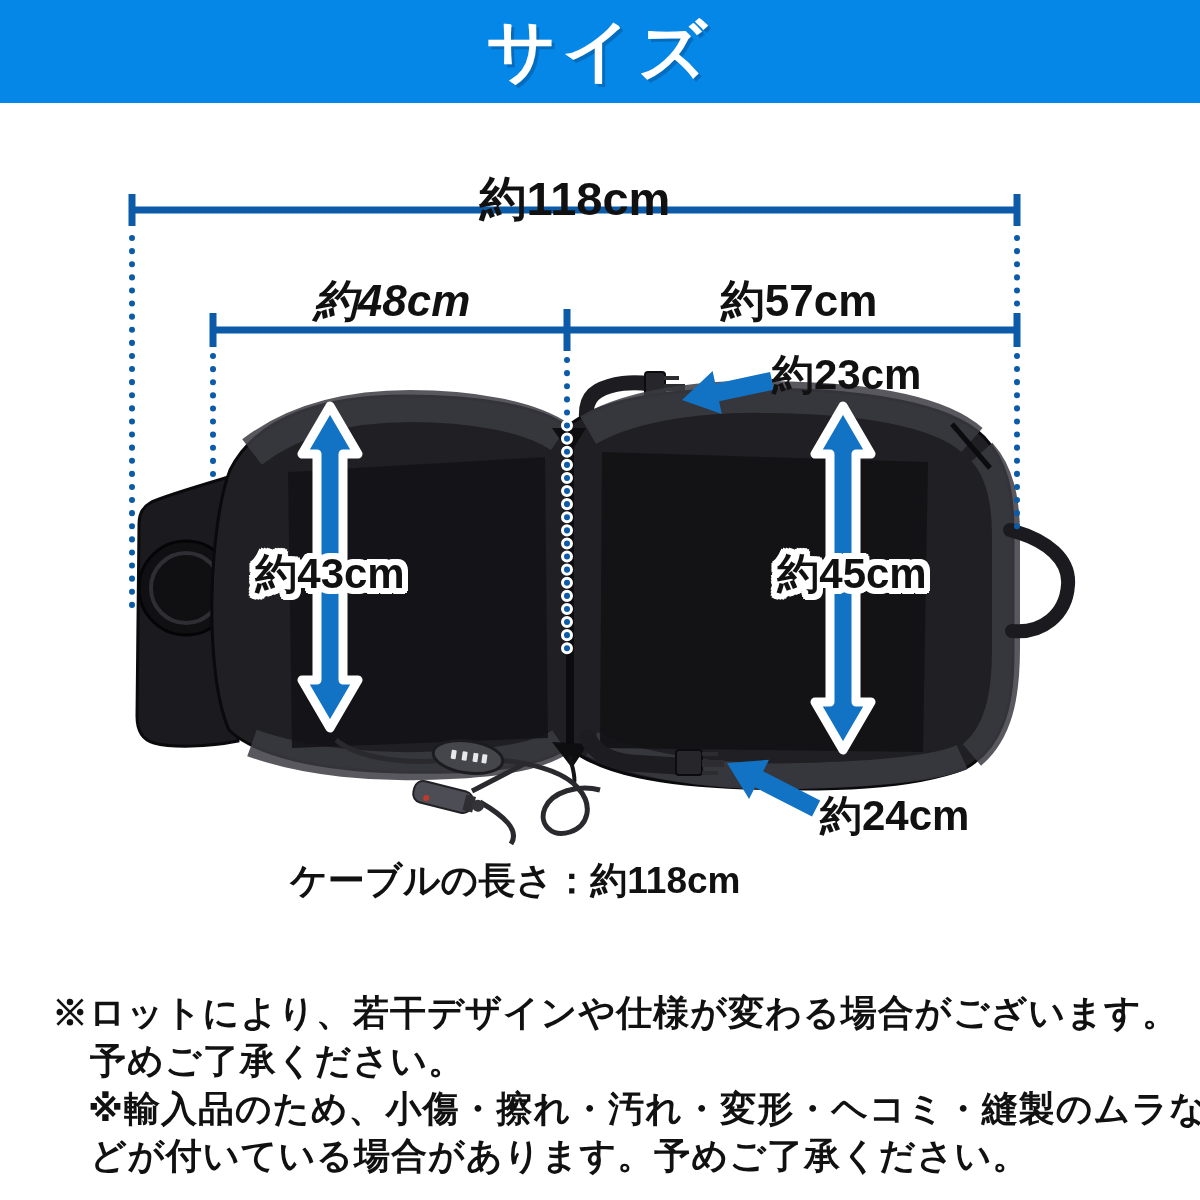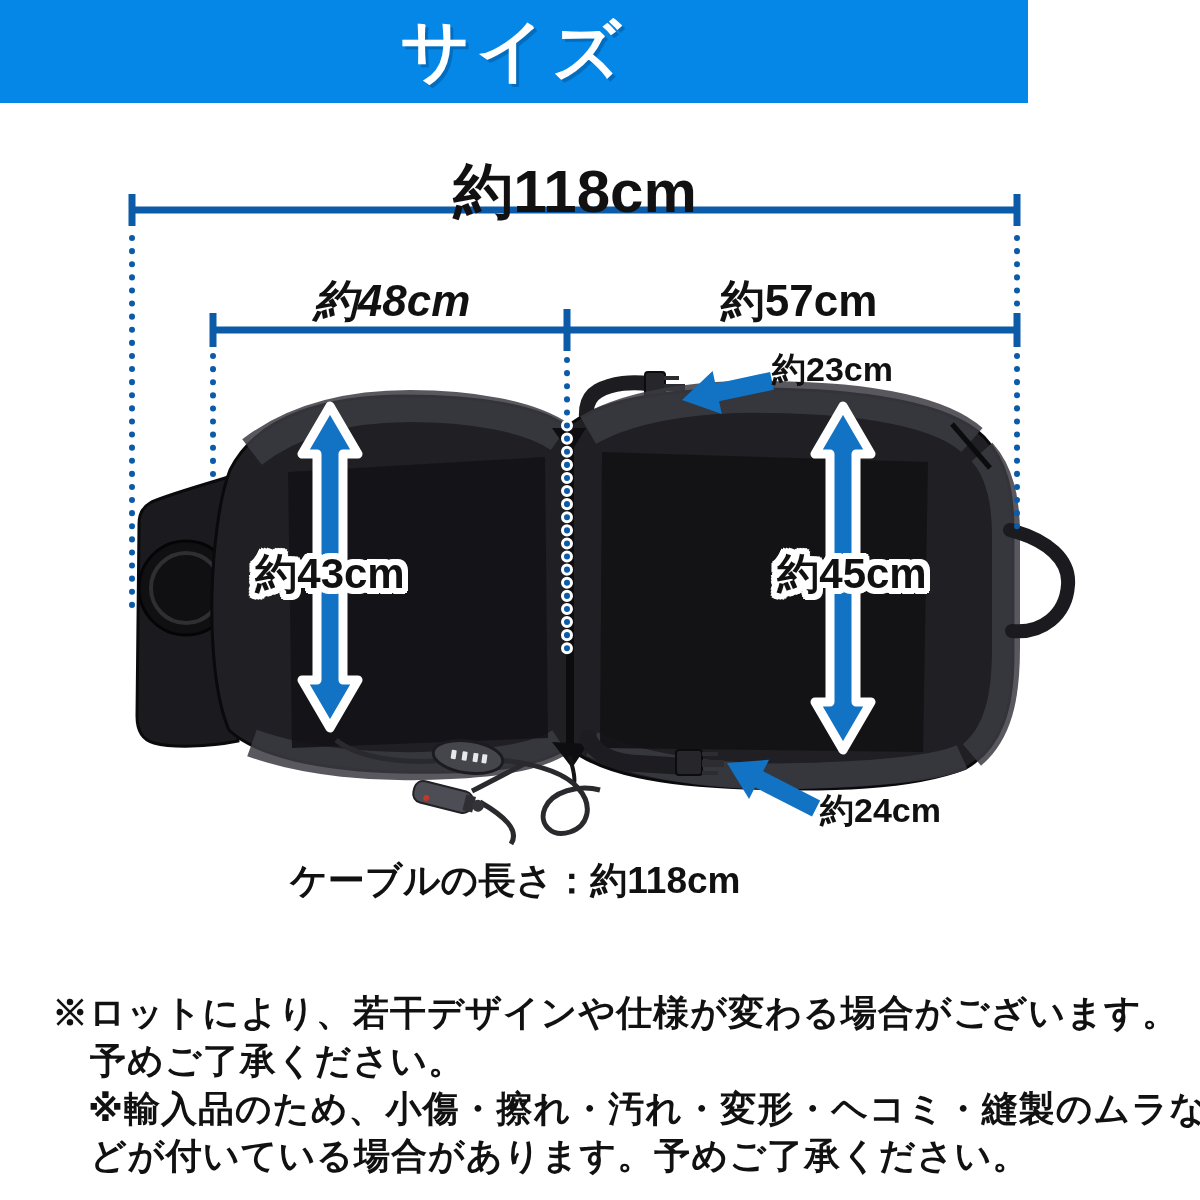--- a/index.html
+++ b/index.html
@@ -5,30 +5,30 @@
   :root{
     --header-bg:#0487e6;
     --line-blue:#0b5ba8;
     --arrow-blue:#1273c4;
     --text-black:#111111;
   }
   *{margin:0;padding:0;box-sizing:border-box;}
   body{background:#ffffff;font-family:"Liberation Sans","DejaVu Sans",sans-serif;}
   .page{position:relative;width:1200px;height:1200px;background:#ffffff;overflow:hidden;}
 
-  .header{position:absolute;left:0;top:0;width:1028px;height:103px;background:var(--header-bg);
+  .header{position:absolute;left:0;top:0;width:1200px;height:103px;background:var(--header-bg);
     display:flex;align-items:center;justify-content:center;}
   .header h1{color:#ffffff;font-size:68px;font-weight:bold;letter-spacing:6px;
     text-shadow:3px 3px 0 rgba(0,40,90,.28);}
 
   .lbl{position:absolute;color:var(--text-black);font-weight:bold;white-space:nowrap;z-index:3;}
   .lbl.center{text-align:center;}
-  .dim-top{font-size:60px;}
+  .dim-top{font-size:47px;margin-top:16px;}
   .dim-mid{font-size:44px;}
-  .dim-small{font-size:34px;}
+  .dim-small{font-size:42px;}
   .outlined{font-size:42px;
     text-shadow:
       -5px -5px 0 #fff, 5px -5px 0 #fff, -5px 5px 0 #fff, 5px 5px 0 #fff,
       -6px 0 0 #fff, 6px 0 0 #fff, 0 -6px 0 #fff, 0 6px 0 #fff,
       -3px -6px 0 #fff, 3px 6px 0 #fff, 6px 3px 0 #fff, -6px -3px 0 #fff,
       3px -6px 0 #fff, -3px 6px 0 #fff, 6px -3px 0 #fff, -6px 3px 0 #fff;}
   .cable-note{font-size:37px;}
   .note-line{position:absolute;color:var(--text-black);font-size:36px;font-weight:bold;
     white-space:nowrap;letter-spacing:1px;z-index:3;}
 

